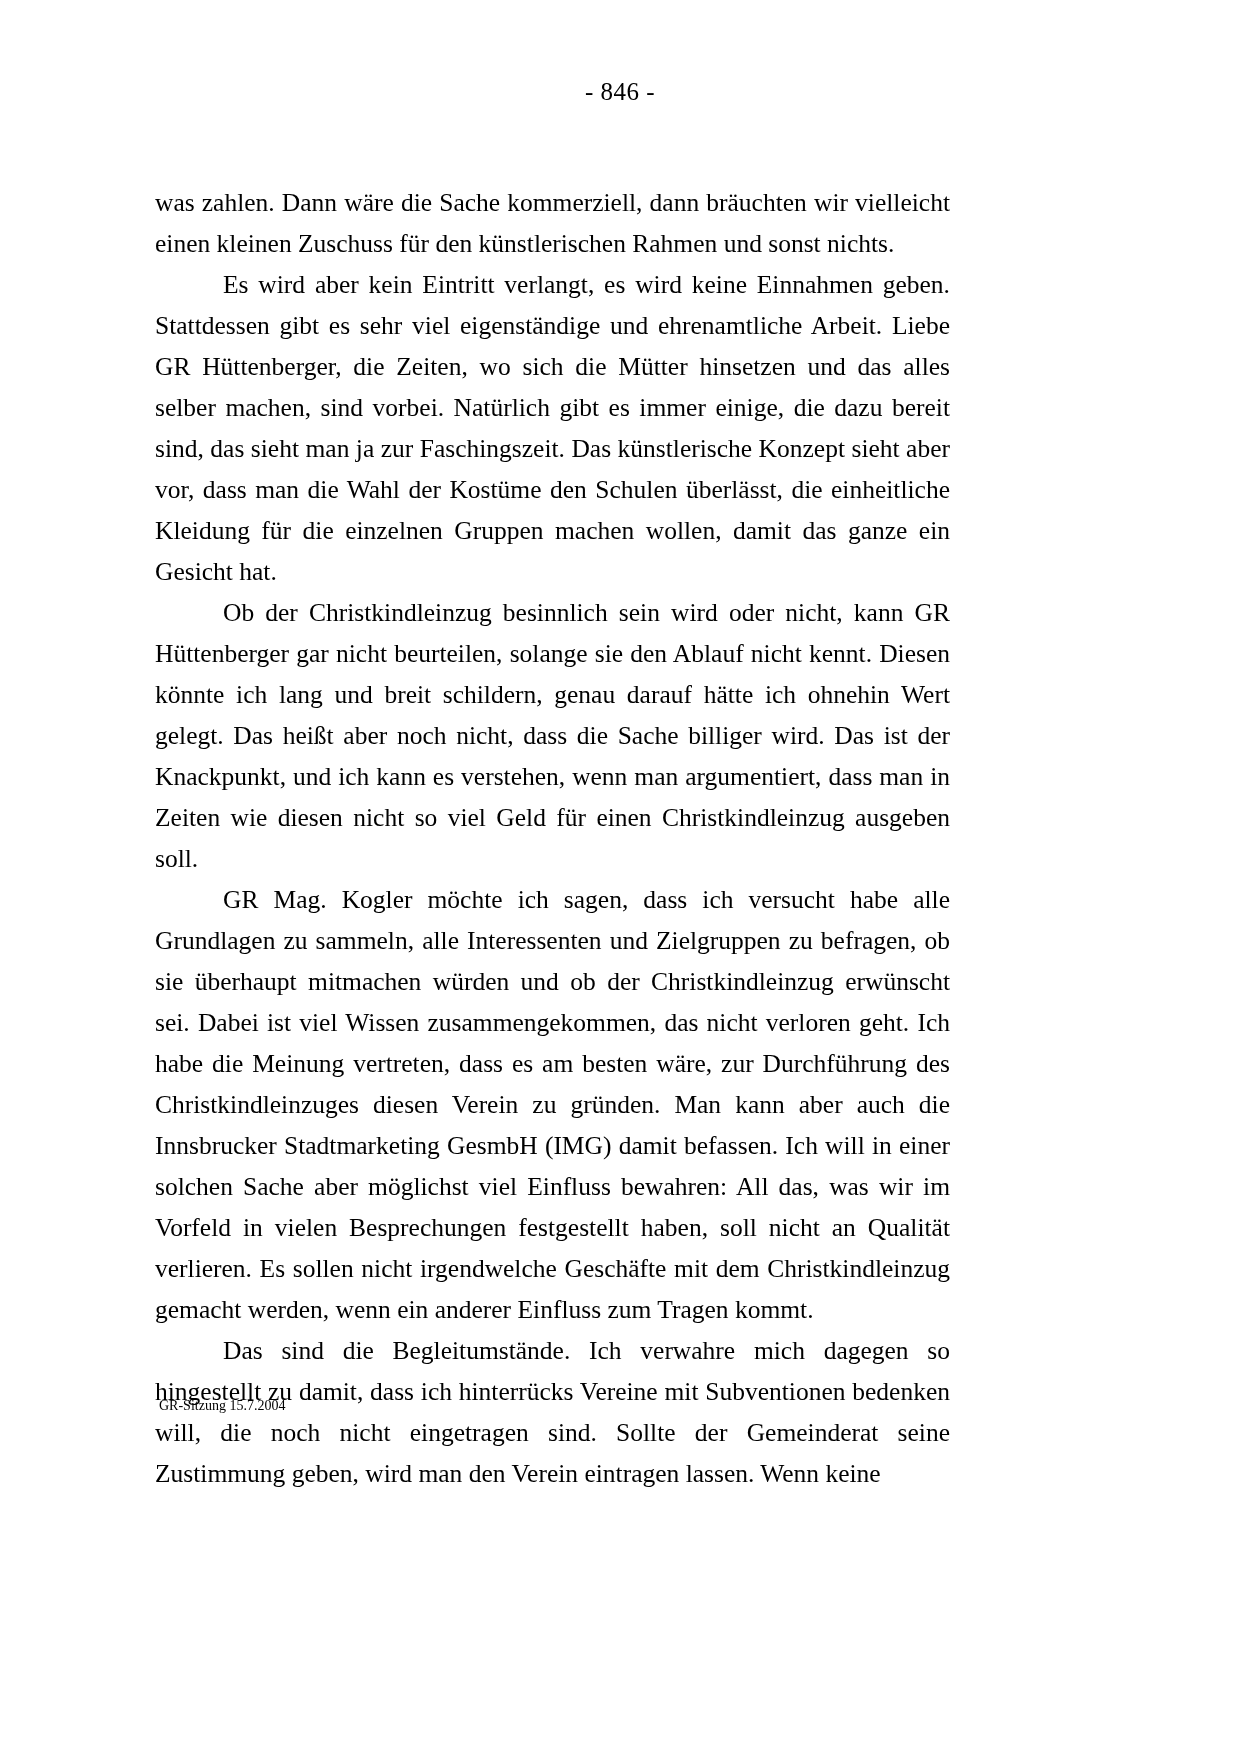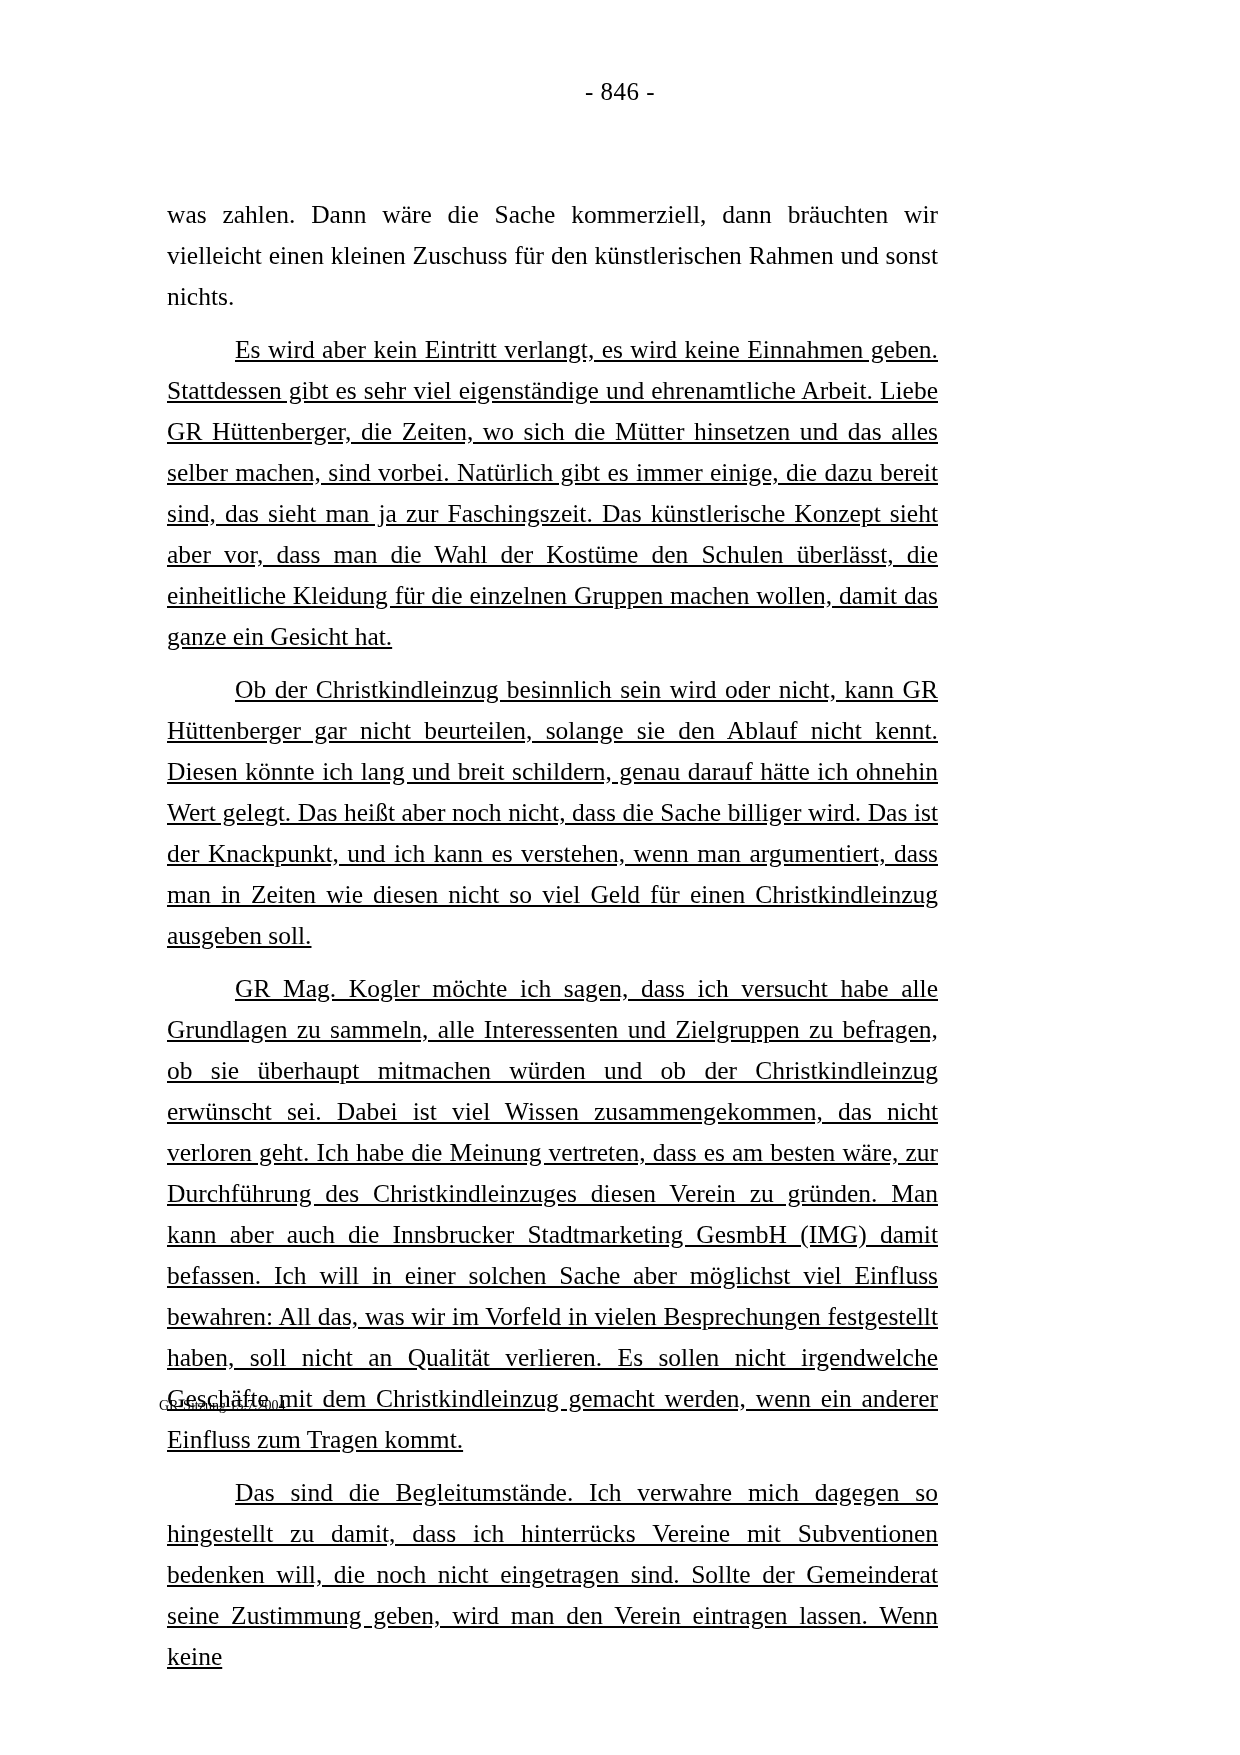--- a/index.html
+++ b/index.html
@@ -36,26 +36,25 @@
     position: absolute;
     top: 182px;
     left: 155px;
     width: 795px;
   }
   .para {
     font-size: 25.5px;
     line-height: 41px;
     text-align: justify;
     text-justify: inter-word;
-    margin: 12px;
+    margin: 0;
     hyphens: manual;
   }
   .para.indent {
     text-indent: 68px;
-    text-decoration: underline;
   }
   .footer {
     position: absolute;
     left: 159px;
     top: 1398px;
     font-size: 14px;
     font-family: "Liberation Serif", serif;
   }
 </style>
 </head>

